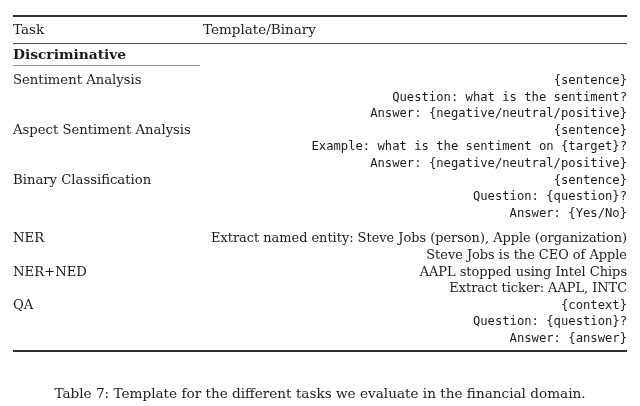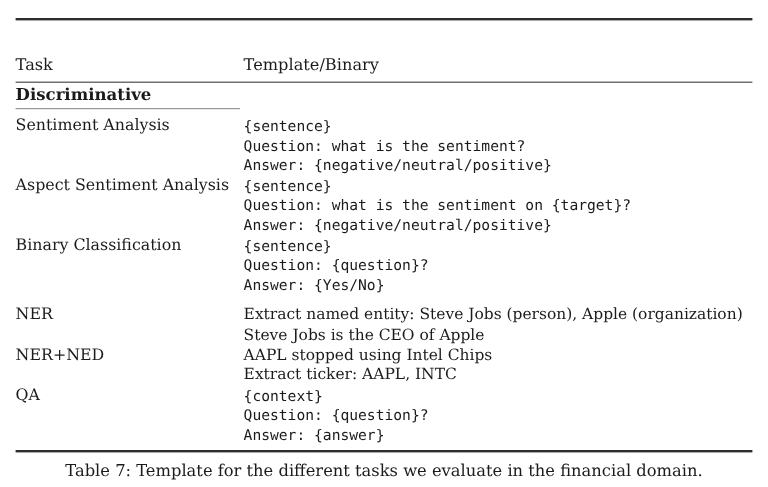--- a/index.html
+++ b/index.html
@@ -19,21 +19,20 @@
     width: 614px;
   }
   .toprule    { border-top: 2px solid #2e2e2e; }
   .bottomrule { border-top: 2px solid #2e2e2e; }
   .midrule    { border-top: 1px solid #4c4c4c; }
   .header-row {
     display: flex;
     padding: 4px 0 5px 0;
     font-size: 13.5px;
     line-height: 17px;
-    margin-top: 25px;
   }
   .col1 { width: 190px; flex: none; }
   .col2 { flex: 1; }
   .section-title {
     position: relative;
     padding: 2px 0 3px 0;
     font-weight: bold;
     font-size: 13.8px;
     line-height: 17px;
   }
@@ -47,21 +46,21 @@
   }
   .rows { padding: 6px 0 3px 0; }
   .row { display: flex; align-items: flex-start; }
   .task {
     width: 190px;
     flex: none;
     font-size: 13.2px;
     line-height: 16.6px;
     white-space: nowrap;
   }
-  .tpl { flex: 1; min-width: 0; }
+  .tpl { flex: 1; min-width: 0; text-align: right; }
   .line {
     line-height: 16.6px;
     white-space: nowrap;
   }
   .line.mono {
     font-family: "DejaVu Sans Mono", monospace;
     font-size: 12.2px;
   }
   .line.roman {
     font-family: "DejaVu Serif", serif;
@@ -101,21 +100,21 @@
         <div class="tpl">
           <div class="line mono">{sentence}</div>
           <div class="line mono">Question: what is the sentiment?</div>
           <div class="line mono">Answer: {negative/neutral/positive}</div>
         </div>
       </div>
       <div class="row">
         <div class="task">Aspect Sentiment Analysis</div>
         <div class="tpl">
           <div class="line mono">{sentence}</div>
-          <div class="line mono">Question: what is the sentiment on {target}?</div>
+          <div class="line mono">Example: what is the sentiment on {target}?</div>
           <div class="line mono">Answer: {negative/neutral/positive}</div>
         </div>
       </div>
       <div class="row">
         <div class="task">Binary Classification</div>
         <div class="tpl">
           <div class="line mono">{sentence}</div>
           <div class="line mono">Question: {question}?</div>
           <div class="line mono">Answer: {Yes/No}</div>
         </div>

